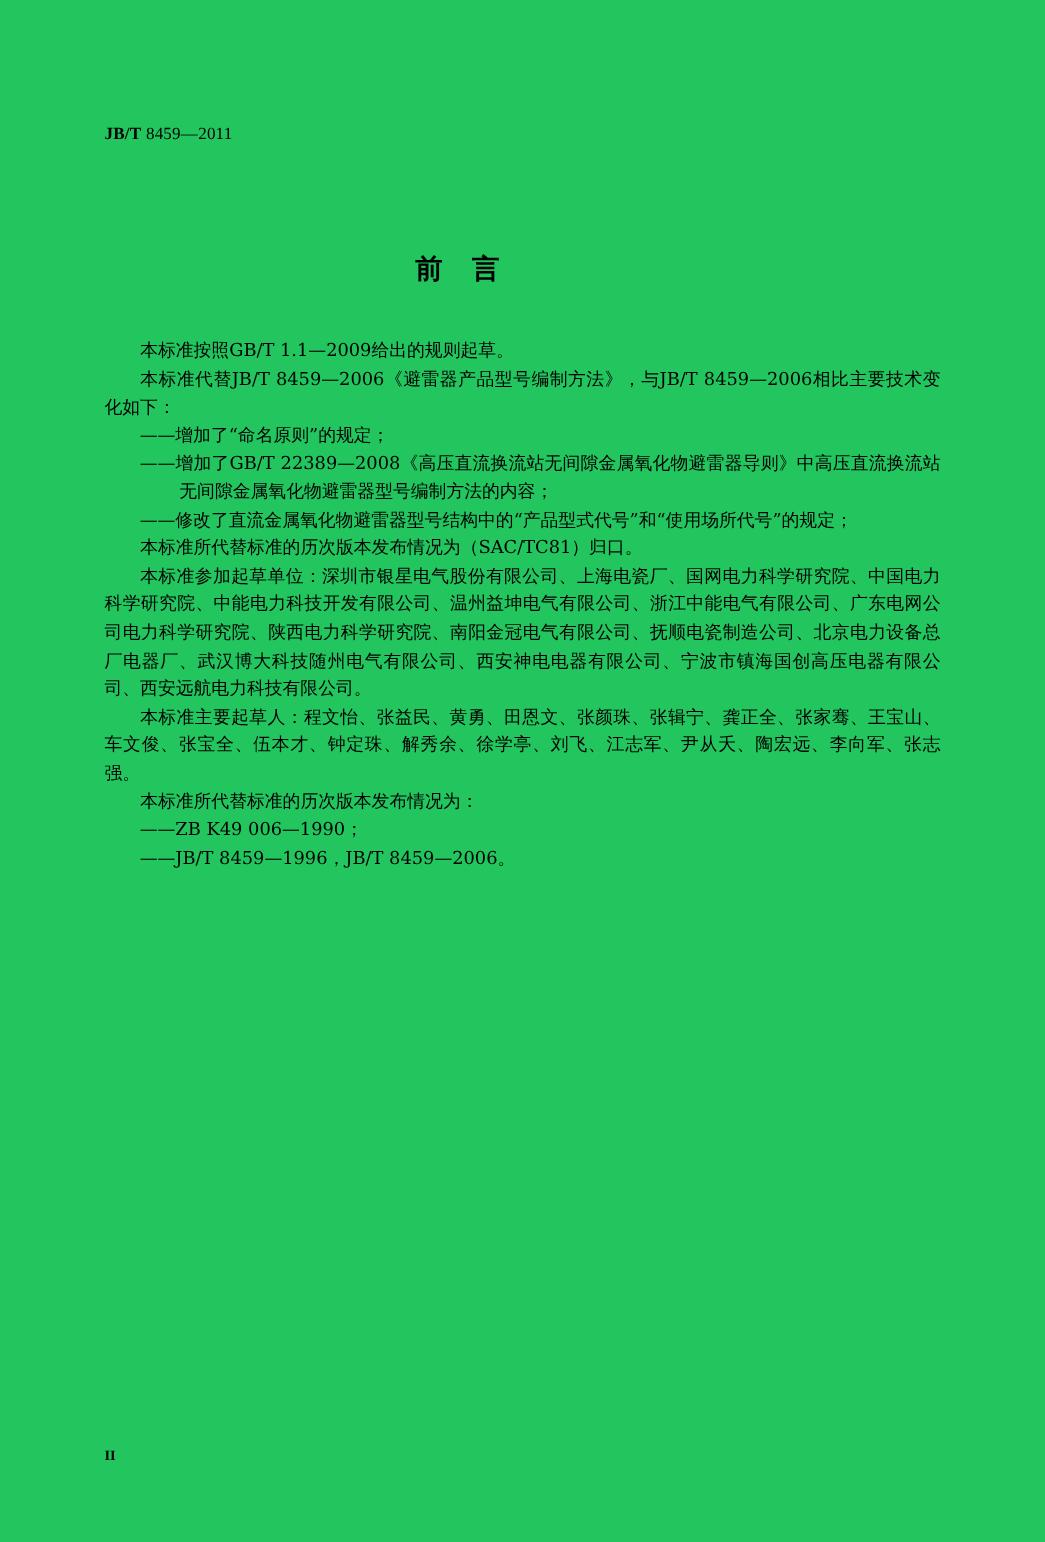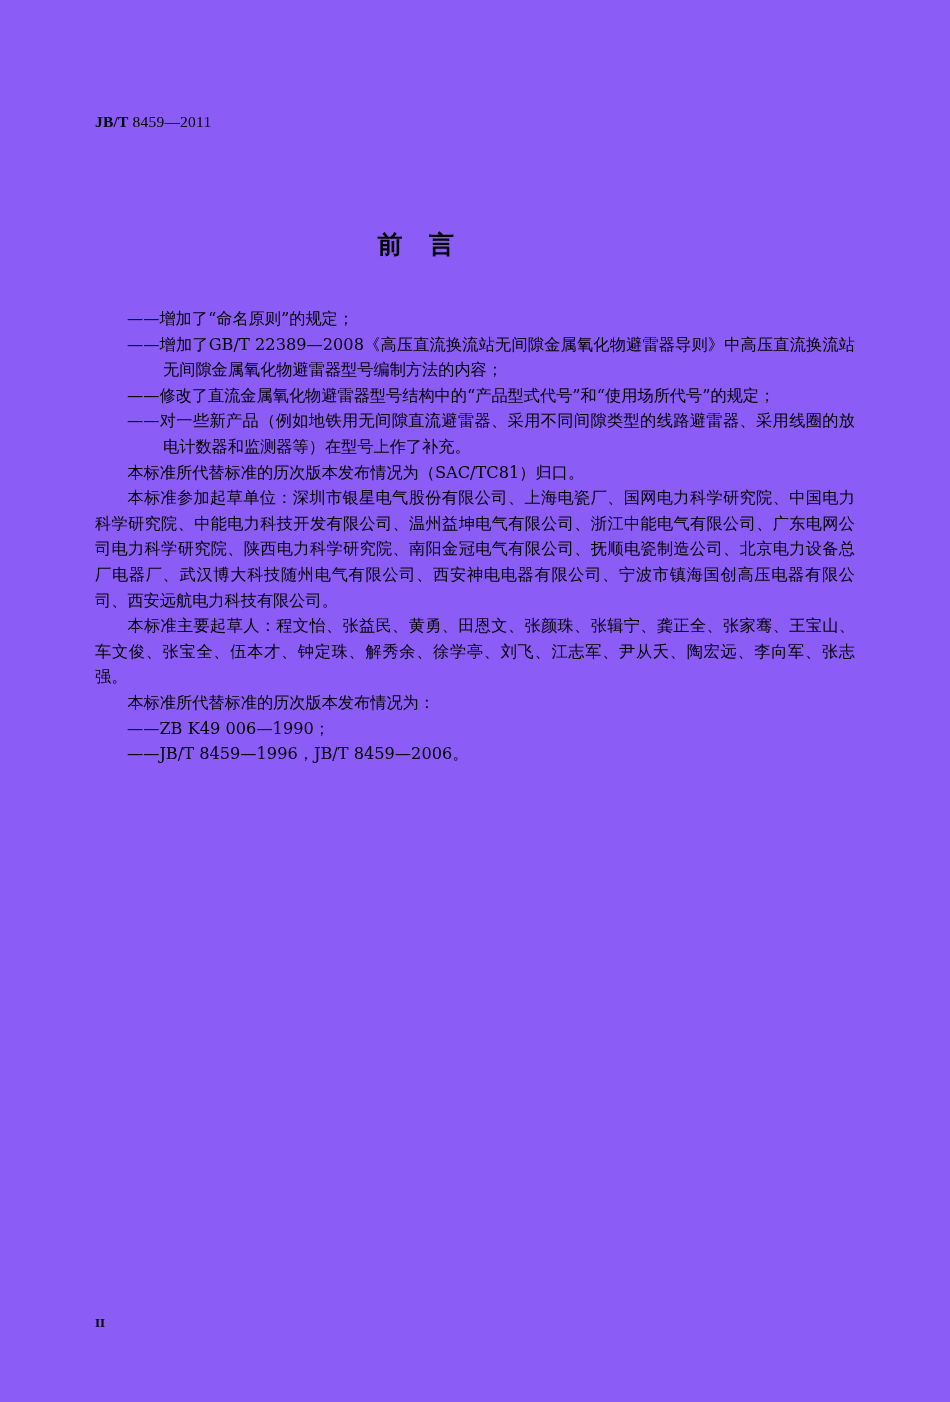--- a/index.html
+++ b/index.html
@@ -4,21 +4,21 @@
 <style>
   html, body {
     margin: 0;
     padding: 0;
     background: #ffffff;
   }
   .page {
     position: relative;
     width: 950px;
     height: 1402px;
-    background: #8b5cf6;
+    background: #22c55e;
     overflow: hidden;
     font-family: "DejaVu Serif", "Liberation Serif", serif;
     color: #000000;
   }
 
   
   .running-header {
     position: absolute;
     left: 95px;
     top: 113px;
@@ -93,29 +93,30 @@
   <div class="running-header">
     <span class="std-prefix">JB/T</span><span> 8459—2011</span>
   </div>
 
   <div class="doc-title">
     <span>前</span><span class="gap"></span><span>言</span>
   </div>
 
   <div class="body-block">
 
+    <p class="para">本标准按照GB/T 1.1—2009给出的规则起草。</p>
 
+    <p class="para">本标准代替JB/T 8459—2006《避雷器产品型号编制方法》，与JB/T 8459—2006相比主要技术变化如下：</p>
 
     <p class="dash-item">——增加了“命名原则”的规定；</p>
 
     <p class="dash-item">——增加了GB/T 22389—2008《高压直流换流站无间隙金属氧化物避雷器导则》中高压直流换流站无间隙金属氧化物避雷器型号编制方法的内容；</p>
 
     <p class="dash-item">——修改了直流金属氧化物避雷器型号结构中的“产品型式代号”和“使用场所代号”的规定；</p>
 
-    <p class="dash-item">——对一些新产品（例如地铁用无间隙直流避雷器、采用不同间隙类型的线路避雷器、采用线圈的放电计数器和监测器等）在型号上作了补充。</p>
 
 
     <p class="para">本标准所代替标准的历次版本发布情况为（SAC/TC81）归口。</p>
 
 
     <p class="para">本标准参加起草单位：深圳市银星电气股份有限公司、上海电瓷厂、国网电力科学研究院、中国电力科学研究院、中能电力科技开发有限公司、温州益坤电气有限公司、浙江中能电气有限公司、广东电网公司电力科学研究院、陕西电力科学研究院、南阳金冠电气有限公司、抚顺电瓷制造公司、北京电力设备总厂电器厂、武汉博大科技随州电气有限公司、西安神电电器有限公司、宁波市镇海国创高压电器有限公司、西安远航电力科技有限公司。</p>
 
     <p class="para">本标准主要起草人：程文怡、张益民、黄勇、田恩文、张颜珠、张辑宁、龚正全、张家骞、王宝山、车文俊、张宝全、伍本才、钟定珠、解秀余、徐学亭、刘飞、江志军、尹从夭、陶宏远、李向军、张志强。</p>
 
     <p class="para">本标准所代替标准的历次版本发布情况为：</p>

